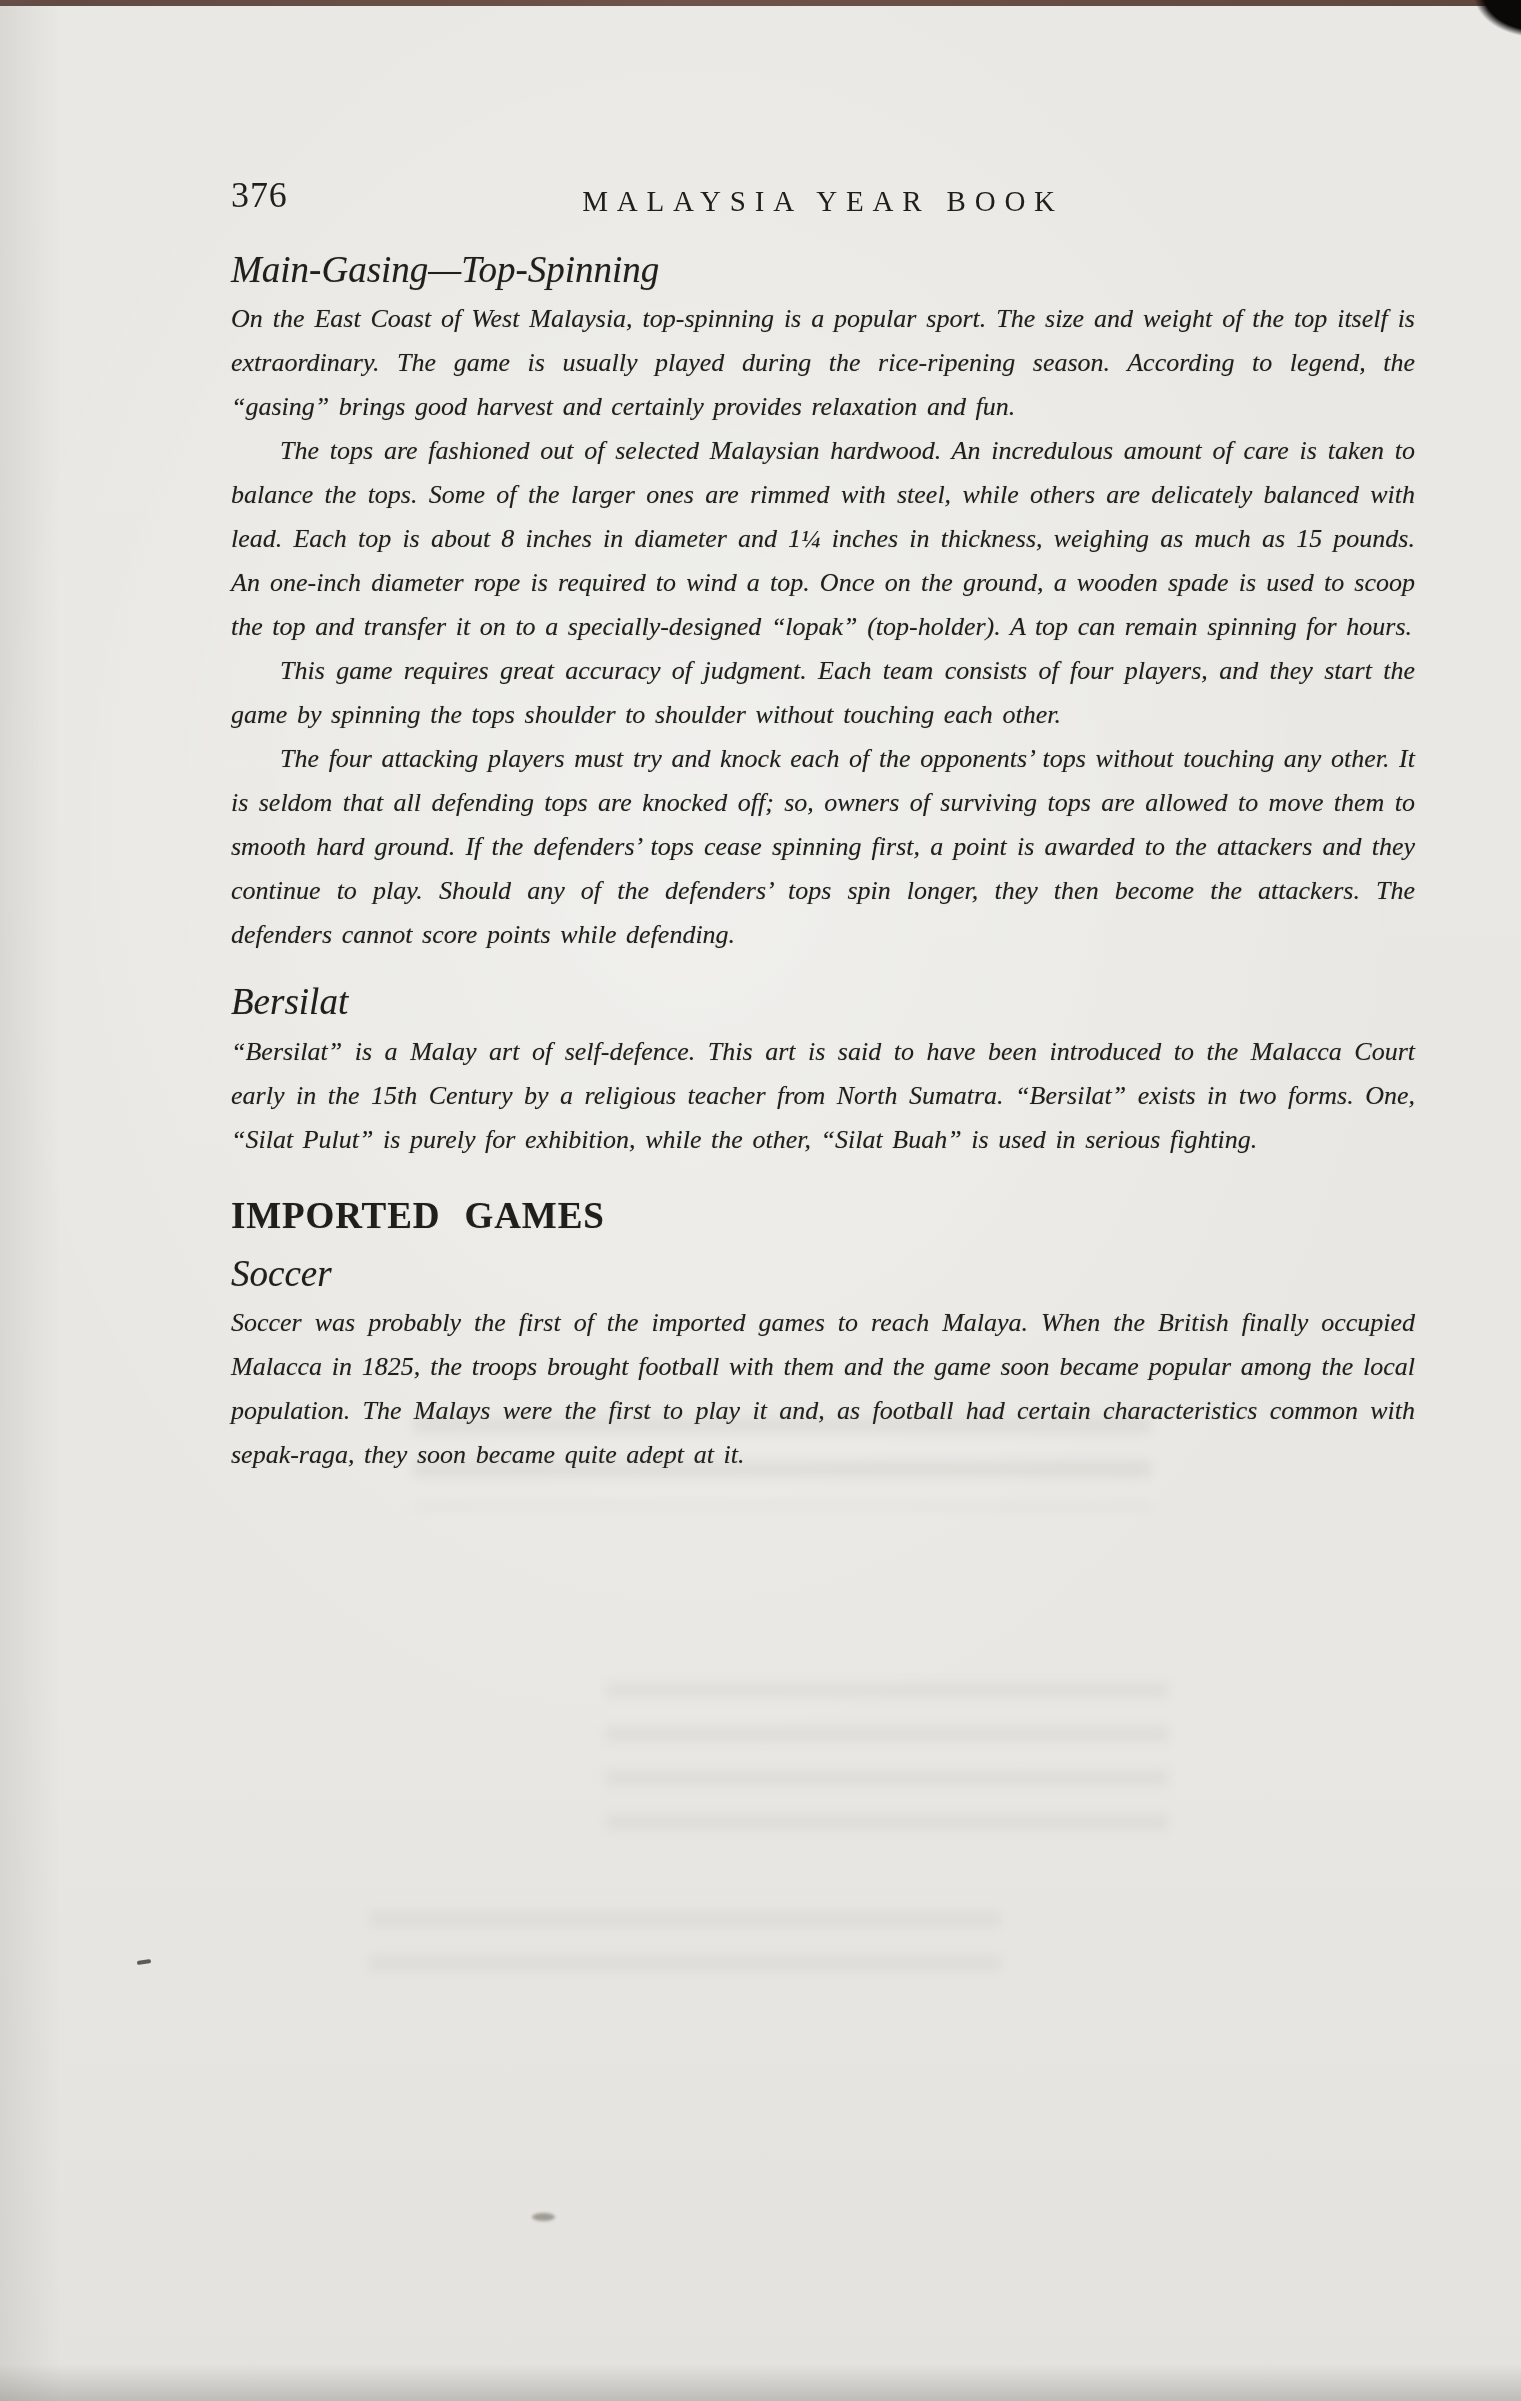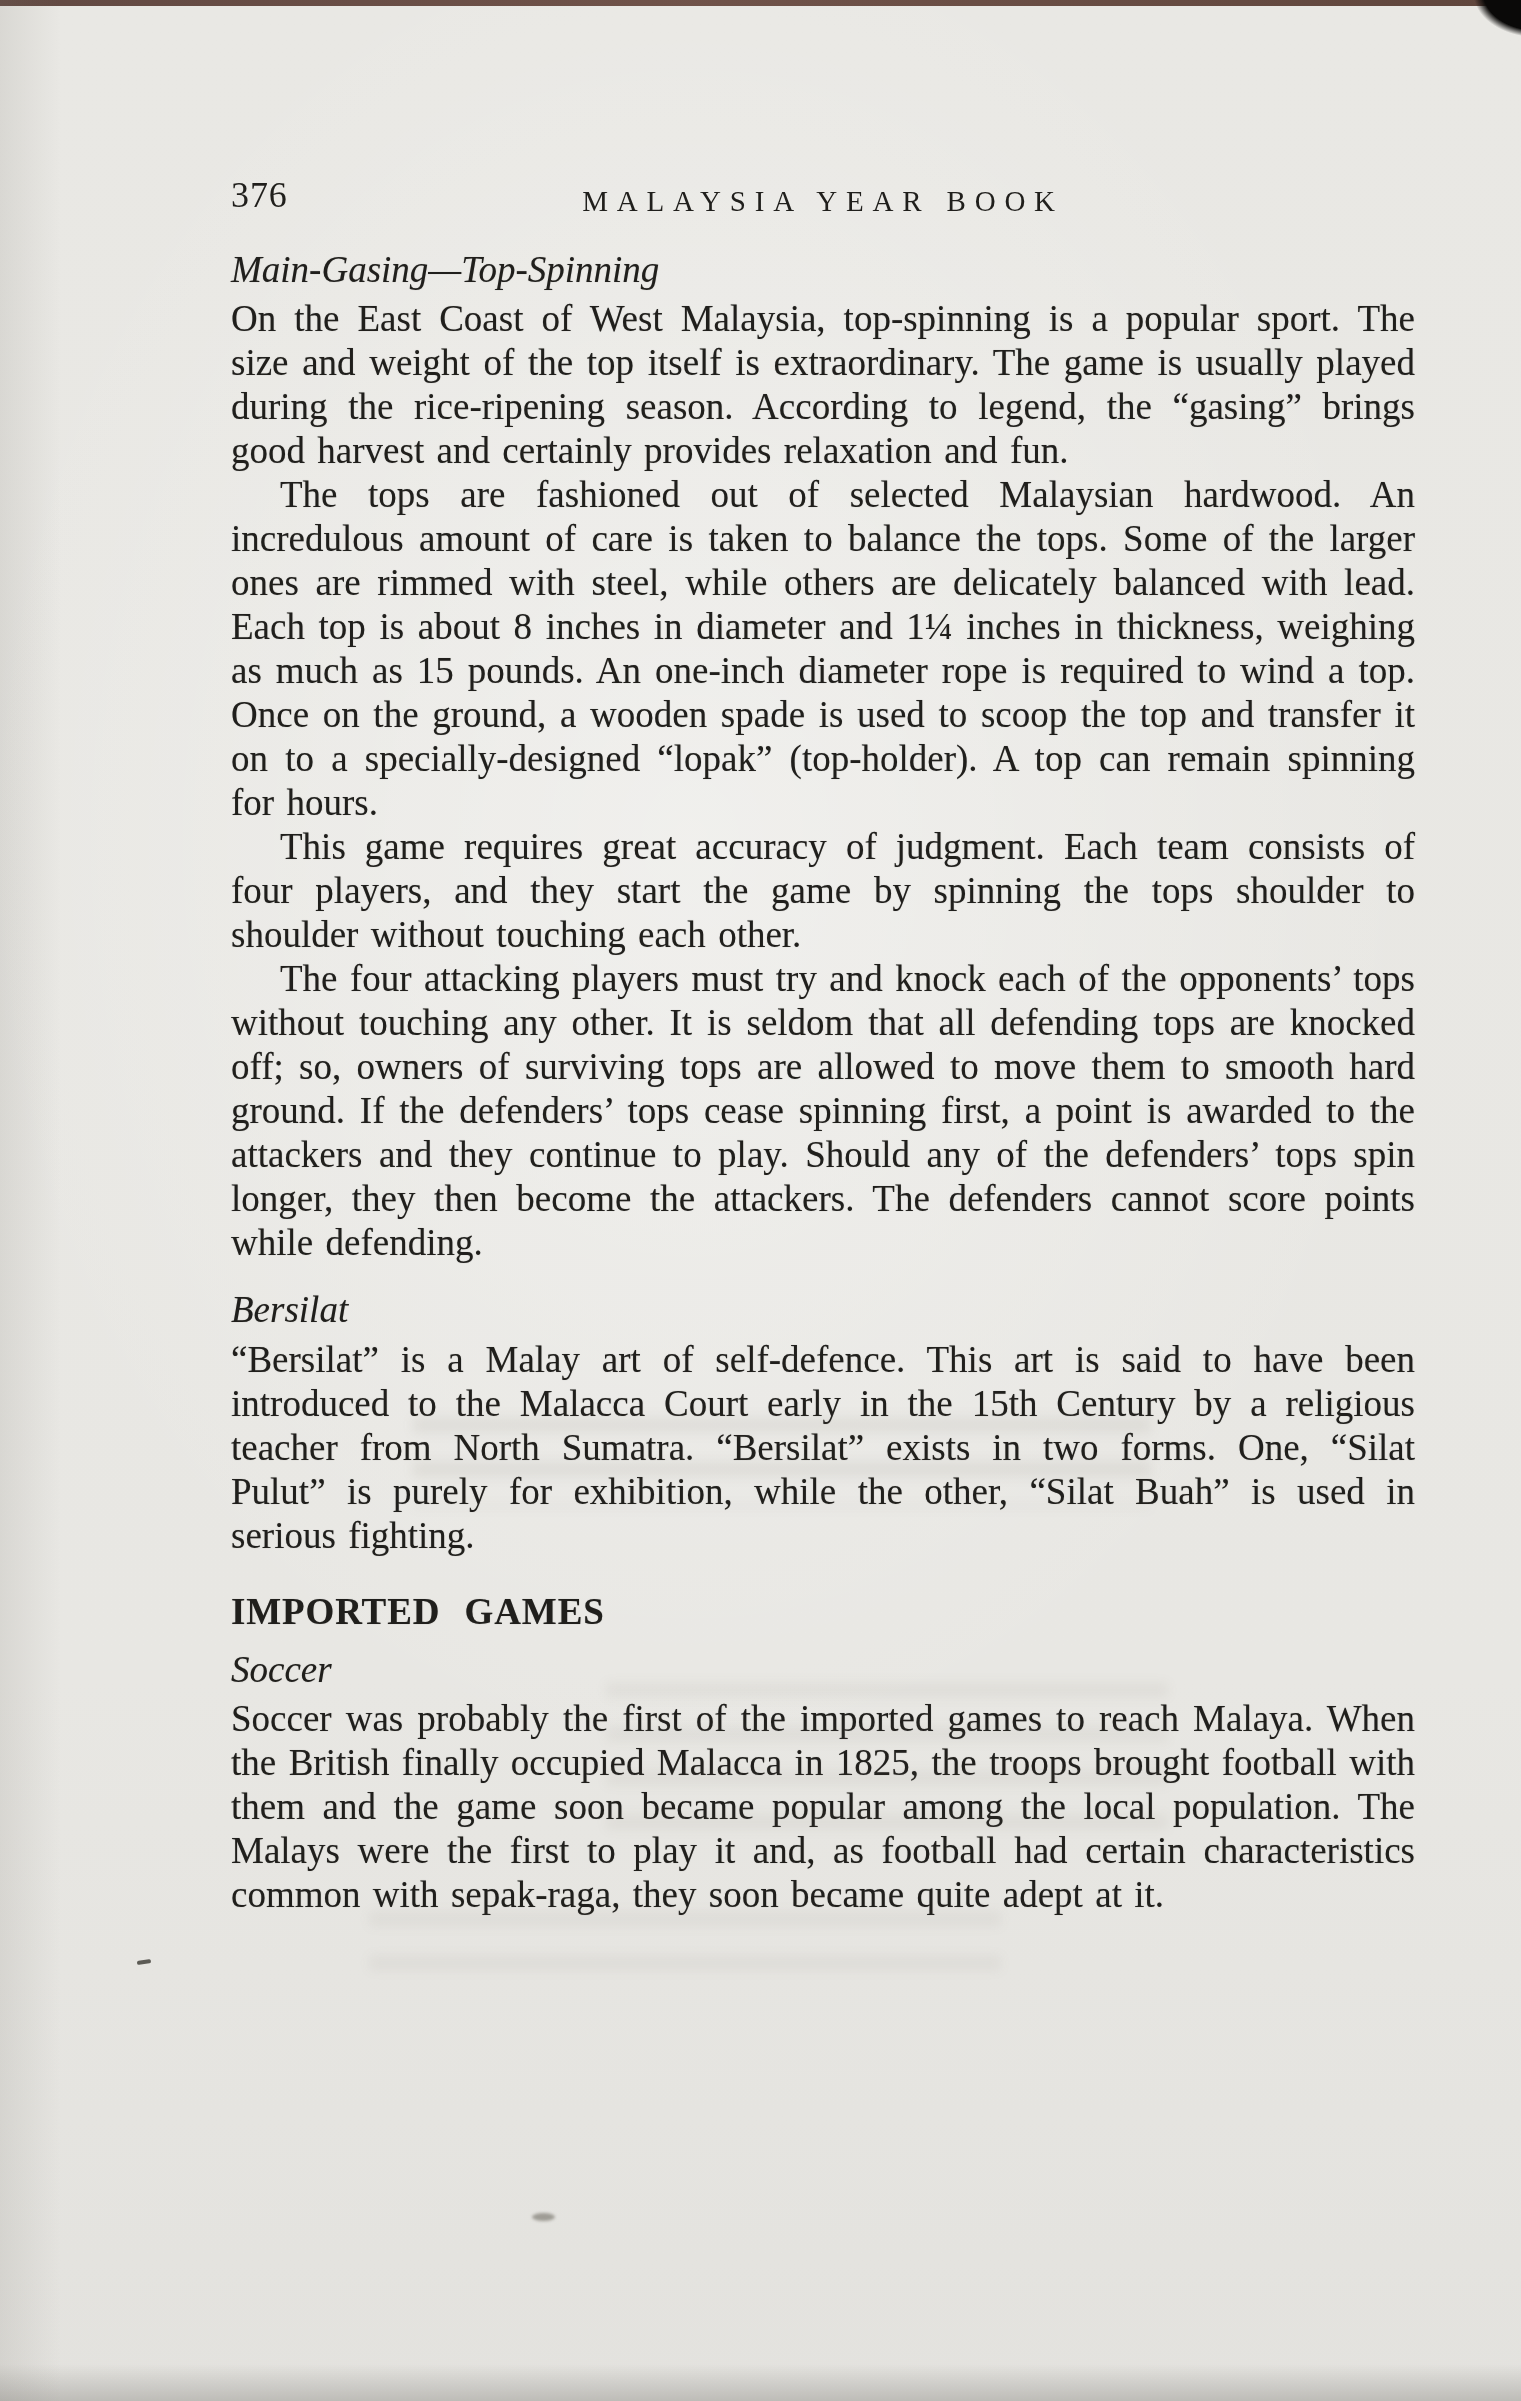--- a/index.html
+++ b/index.html
@@ -76,23 +76,24 @@
     margin: 23px 0 5.3px 0;
   }
   .h-italic.first { margin-top: 0; }
   .h-center {
     font-weight: bold;
     font-size: 37px; line-height: 44px;
     letter-spacing: 0.9px; word-spacing: 14px;
     margin: 32px 0 14px 0;
   }
   .body {
-    font-size: 37px; line-height: 44px;
+    font-size: 26px; line-height: 44px;
     text-align: justify; word-spacing: 3.1px;
     margin: 0;
+    font-style: italic;
   }
   .indent { text-indent: 49px; }
 </style>
 </head>
 <body>
 
 <div class="page">
 
   <div class="top-strip"></div>
   <div class="corner-tr"></div>

